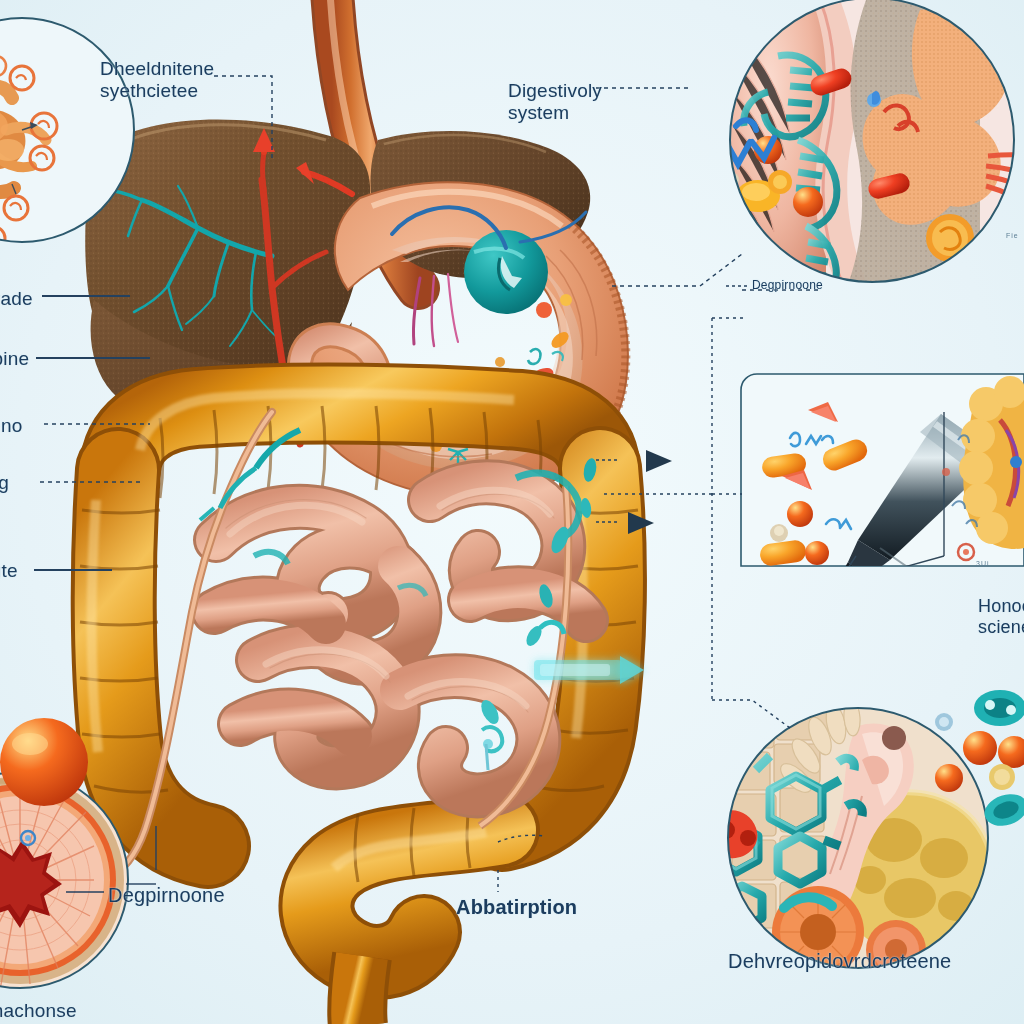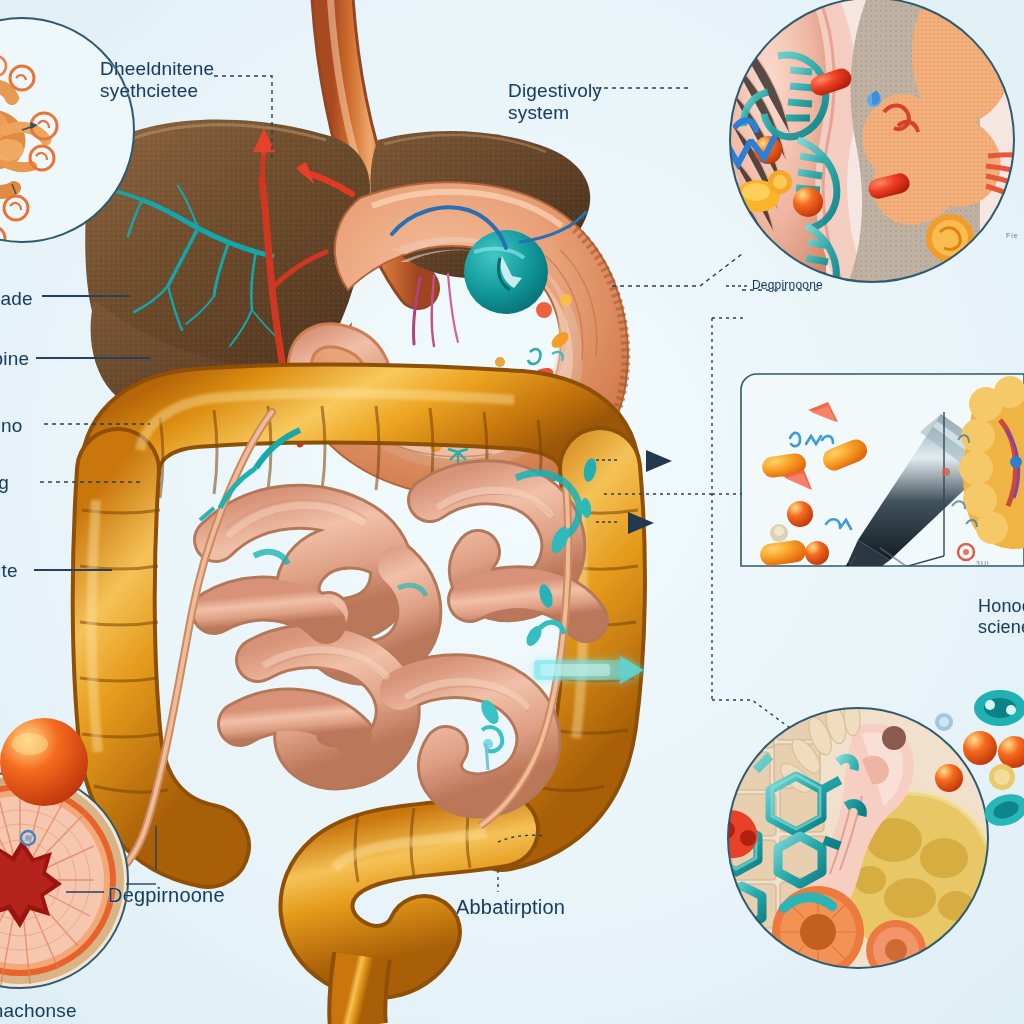--- a/index.html
+++ b/index.html
@@ -29,21 +29,21 @@
   .lbl.soft{ filter:blur(.35px); }
   .l-topleft{left:100px;top:58px;font-size:19px;}
   .l-topmid{left:508px;top:80px;font-size:19px;}
   .l-left1{left:-22px;top:288px;font-size:19px;}
   .l-left2{left:-28px;top:348px;font-size:19px;}
   .l-left3{left:-26px;top:415px;font-size:19px;}
   .l-left4{left:-30px;top:472px;font-size:19px;}
   .l-left5{left:-20px;top:560px;font-size:19px;}
   .l-botleft{left:-18px;top:1000px;font-size:19px;}
   .l-breakd{left:108px;top:884px;font-size:20px;}
-  .l-absorp{left:456px;top:896px;font-size:20px;}
+  .l-absorp{left:456px;top:896px;font-size:20px;font-weight:bold;}
   .l-right1{left:752px;top:278px;font-size:12px;}
   .l-right2{left:752px;top:596px;font-size:18px;}
   .l-right3{left:978px;top:596px;font-size:18px;}
   .l-botright{left:728px;top:950px;font-size:20px;}
   .l-tr-tiny{left:1006px;top:232px;font-size:9px;color:#4d6d86;}
   .l-mr-tiny{left:976px;top:560px;font-size:9px;color:#4d6d86;}
 
   .tiny-scribble{
     position:absolute;font-size:7px;color:#5b7d94;letter-spacing:1px;
     filter:blur(.4px);
@@ -873,17 +873,18 @@
 <div class="lbl l-left4 soft">rtotg</div>
 <div class="lbl l-left5 soft">ogte</div>
 
 <div class="lbl l-breakd soft">Degpirnoone</div>
 <div class="lbl l-botleft soft">anachonse</div>
 <div class="lbl l-absorp soft">Abbatirption</div>
 
 <div class="lbl l-right1 soft">Degpirnoone</div>
 <div class="lbl l-right3 soft">Honoc
 sciene</div>
+<div class="lbl l-botright soft">Dehvreopidovrdcroteene</div>
 
 <div class="tiny-scribble l-tr-tiny">Fie</div>
 <div class="tiny-scribble l-mr-tiny">3Ui</div>
 
 </div>
 
 </body></html>

